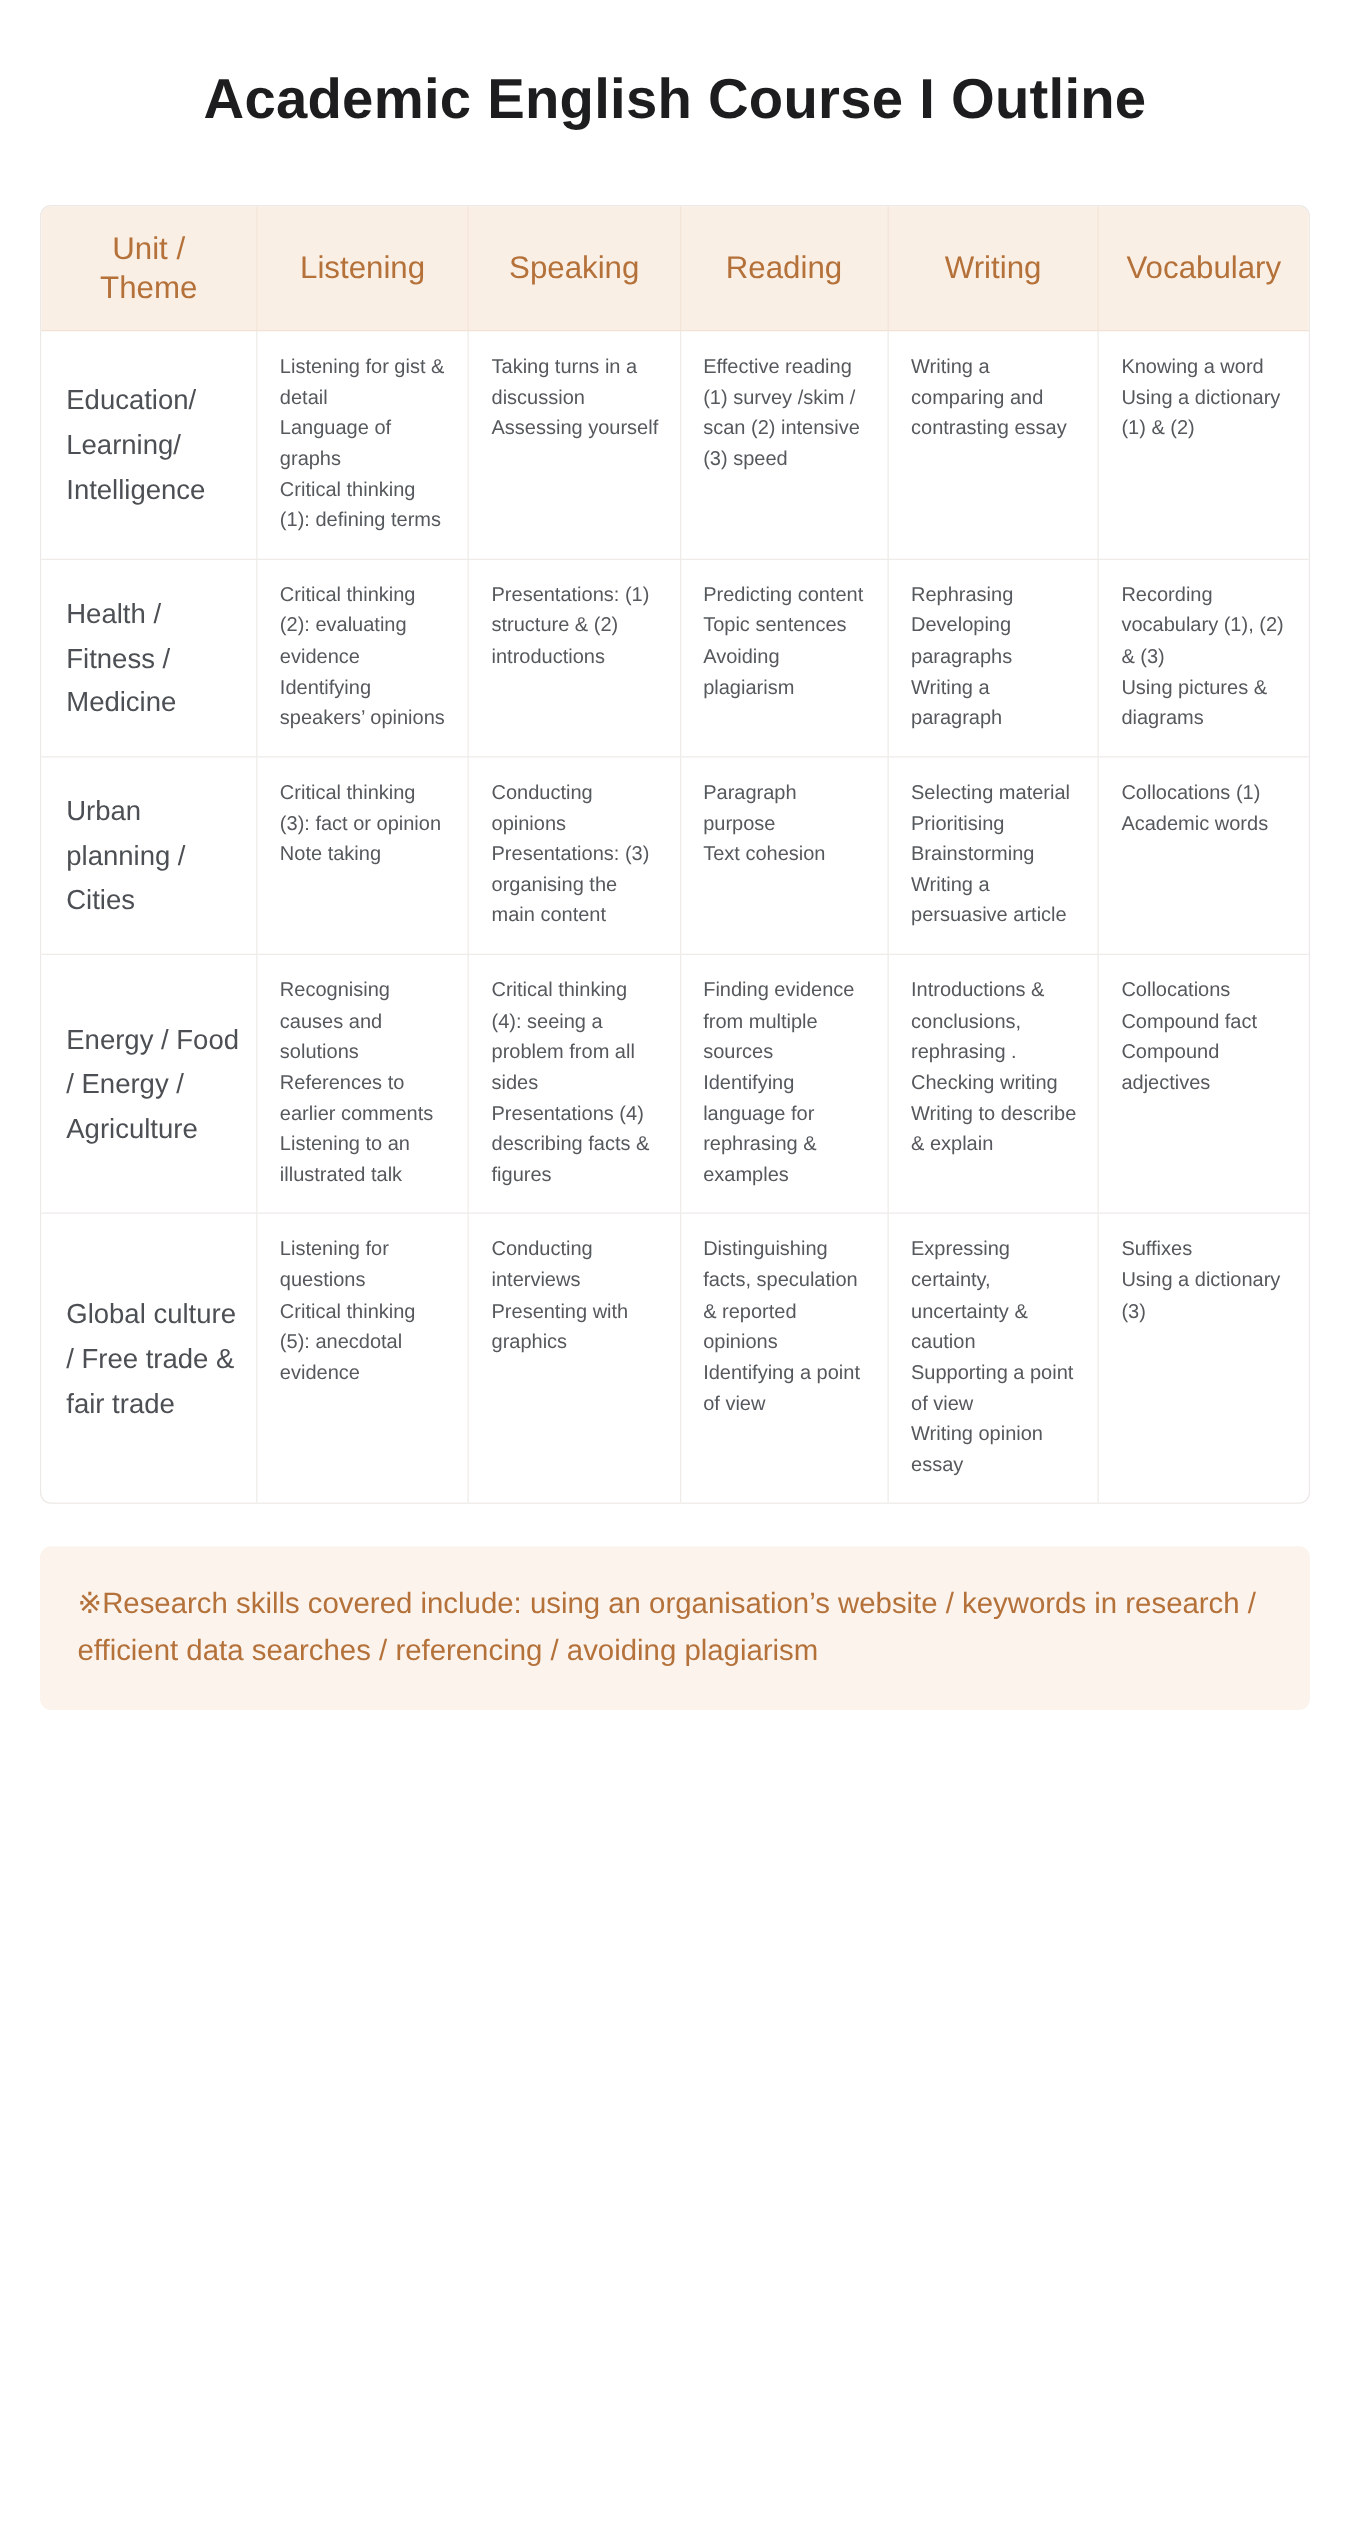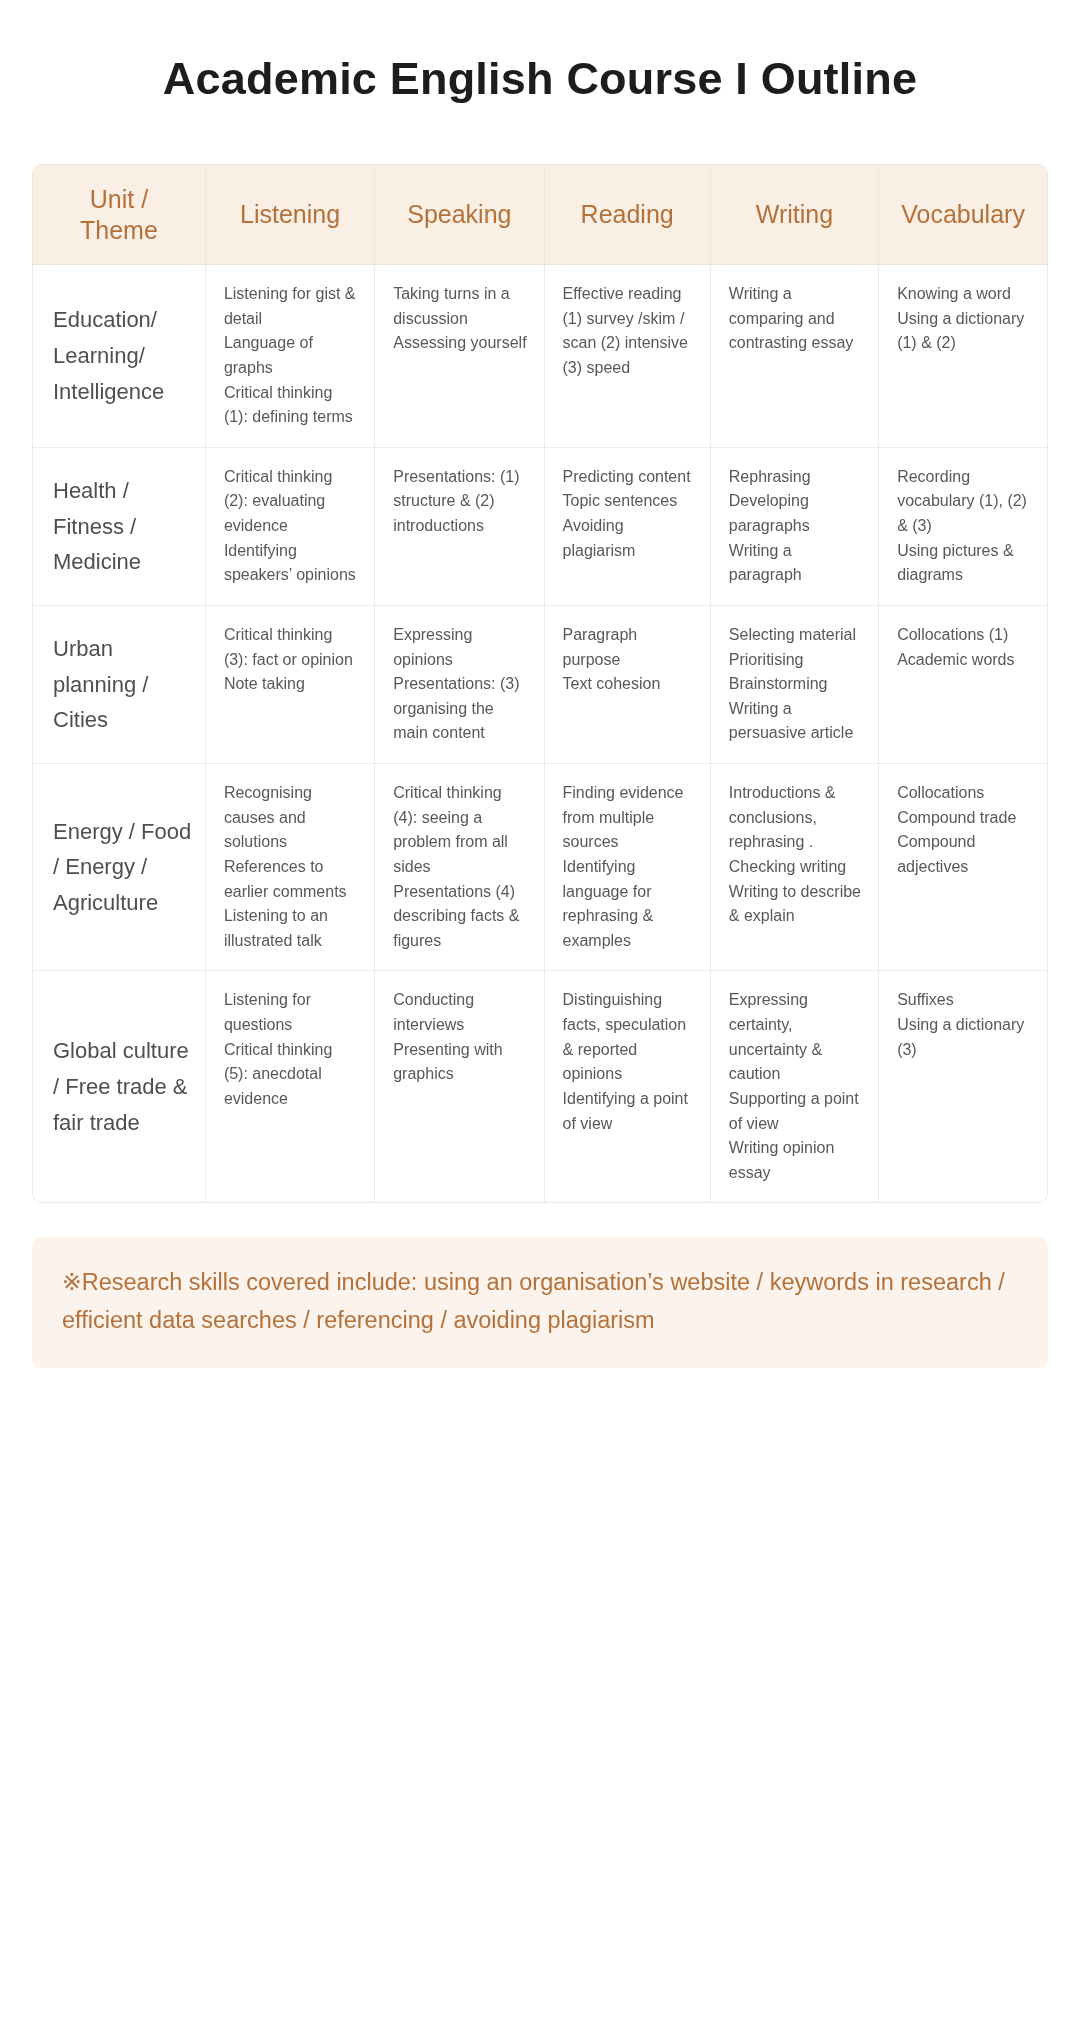--- a/index.html
+++ b/index.html
@@ -208,21 +208,21 @@
           <tr>
             <td class="theme-cell">Urban planning / Cities</td>
             <td>
               <span class="cell-lines">
                 <span class="cell-line">Critical thinking (3): fact or opinion</span>
                 <span class="cell-line">Note taking</span>
               </span>
             </td>
             <td>
               <span class="cell-lines">
-                <span class="cell-line">Expressing opinions</span>
+                <span class="cell-line">Conducting opinions</span>
                 <span class="cell-line">Presentations: (3) organising the main content</span>
               </span>
             </td>
             <td>
               <span class="cell-lines">
                 <span class="cell-line">Paragraph purpose</span>
                 <span class="cell-line">Text cohesion</span>
               </span>
             </td>
             <td>
@@ -264,21 +264,21 @@
             <td>
               <span class="cell-lines">
                 <span class="cell-line">Introductions &amp; conclusions, rephrasing .</span>
                 <span class="cell-line">Checking writing</span>
                 <span class="cell-line">Writing to describe &amp; explain</span>
               </span>
             </td>
             <td>
               <span class="cell-lines">
                 <span class="cell-line">Collocations</span>
-                <span class="cell-line">Compound trade</span>
+                <span class="cell-line">Compound fact</span>
                 <span class="cell-line">Compound adjectives</span>
               </span>
             </td>
           </tr>
           <tr>
             <td class="theme-cell">Global culture / Free trade &amp; fair trade</td>
             <td>
               <span class="cell-lines">
                 <span class="cell-line">Listening for questions</span>
                 <span class="cell-line">Critical thinking (5): anecdotal evidence</span>

